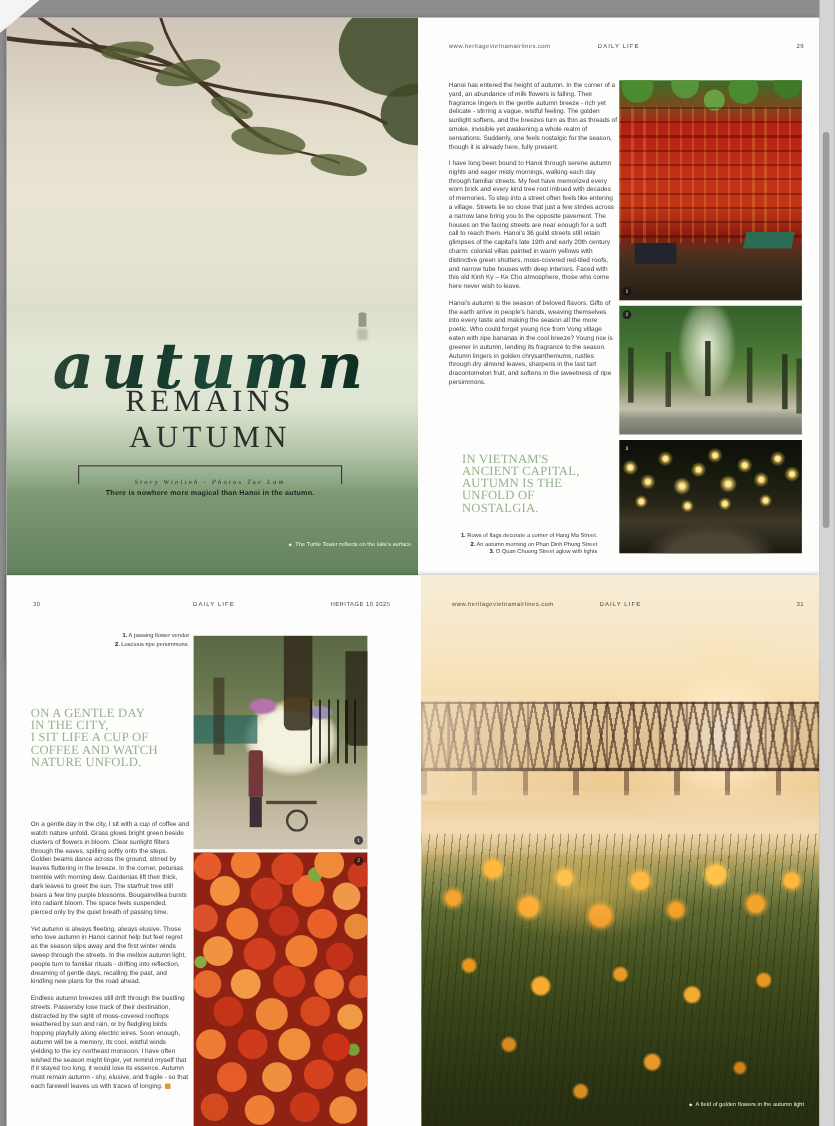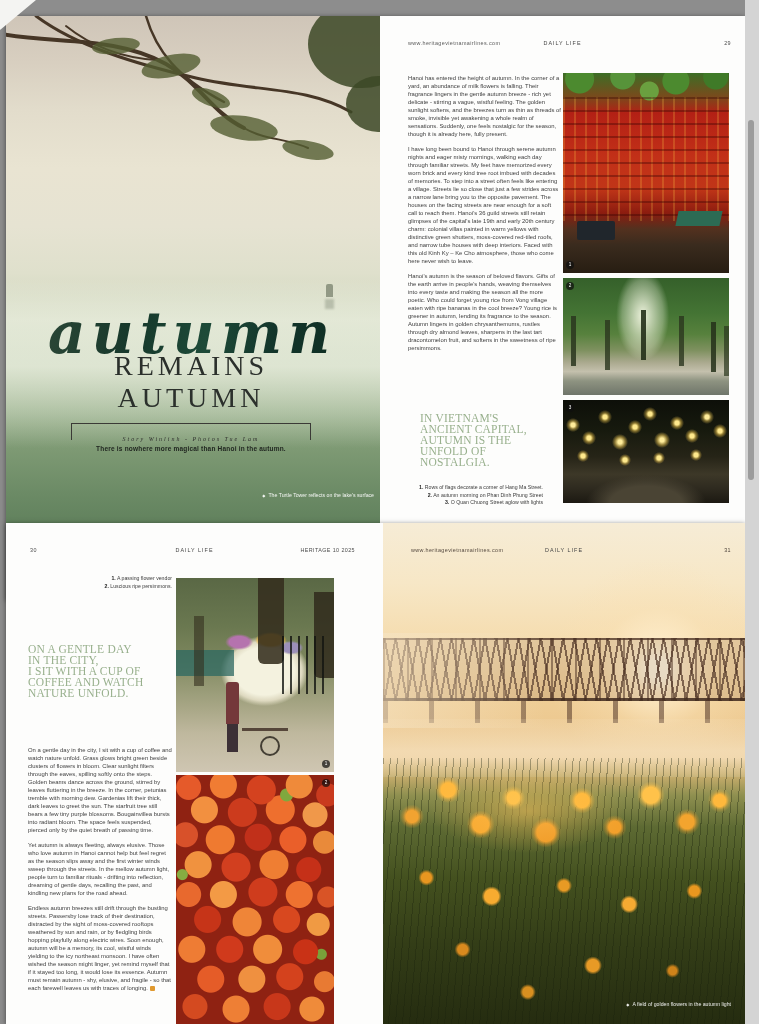--- a/index.html
+++ b/index.html
@@ -290,21 +290,21 @@
         <span class="pno30">30</span>
         <span class="sec">DAILY LIFE</span>
         <span class="issue">HERITAGE 10 2025</span>
       </div>
       <div class="caps30">
         <div class="cap"><b>1.</b> <span>A passing flower vendor</span></div>
         <div class="cap"><b>2.</b> <span>Luscious ripe persimmons.</span></div>
       </div>
       <div class="pullquote pq30">ON A GENTLE DAY
 IN THE CITY,
-I SIT WITH A CUP OF
+I SIT LIFE A CUP OF
 COFFEE AND WATCH
 NATURE UNFOLD.</div>
       <div class="body30">
         <p>On a gentle day in the city, I sit with a cup of coffee and watch nature unfold. Grass glows bright green beside clusters of flowers in bloom. Clear sunlight filters through the eaves, spilling softly onto the steps. Golden beams dance across the ground, stirred by leaves fluttering in the breeze. In the corner, petunias tremble with morning dew. Gardenias lift their thick, dark leaves to greet the sun. The starfruit tree still bears a few tiny purple blossoms. Bougainvillea bursts into radiant bloom. The space feels suspended, pierced only by the quiet breath of passing time.</p>
         <p>Yet autumn is always fleeting, always elusive. Those who love autumn in Hanoi cannot help but feel regret as the season slips away and the first winter winds sweep through the streets. In the mellow autumn light, people turn to familiar rituals - drifting into reflection, dreaming of gentle days, recalling the past, and kindling new plans for the road ahead.</p>
         <p><span>Endless autumn breezes still drift through the bustling streets. Passersby lose track of their destination, distracted by the sight of moss-covered rooftops weathered by sun and rain, or by fledgling birds hopping playfully along electric wires. Soon enough, autumn will be a memory, its cool, wistful winds yielding to the icy northeast monsoon. I have often wished the season might linger, yet remind myself that if it stayed too long, it would lose its essence. Autumn must remain autumn - shy, elusive, and fragile - so that each farewell leaves us with traces of longing.</span><span class="endmark"></span></p>
       </div>
       <div class="photocol30">
         <div class="ph30 ph-vendor">
           <div class="wall"></div>

